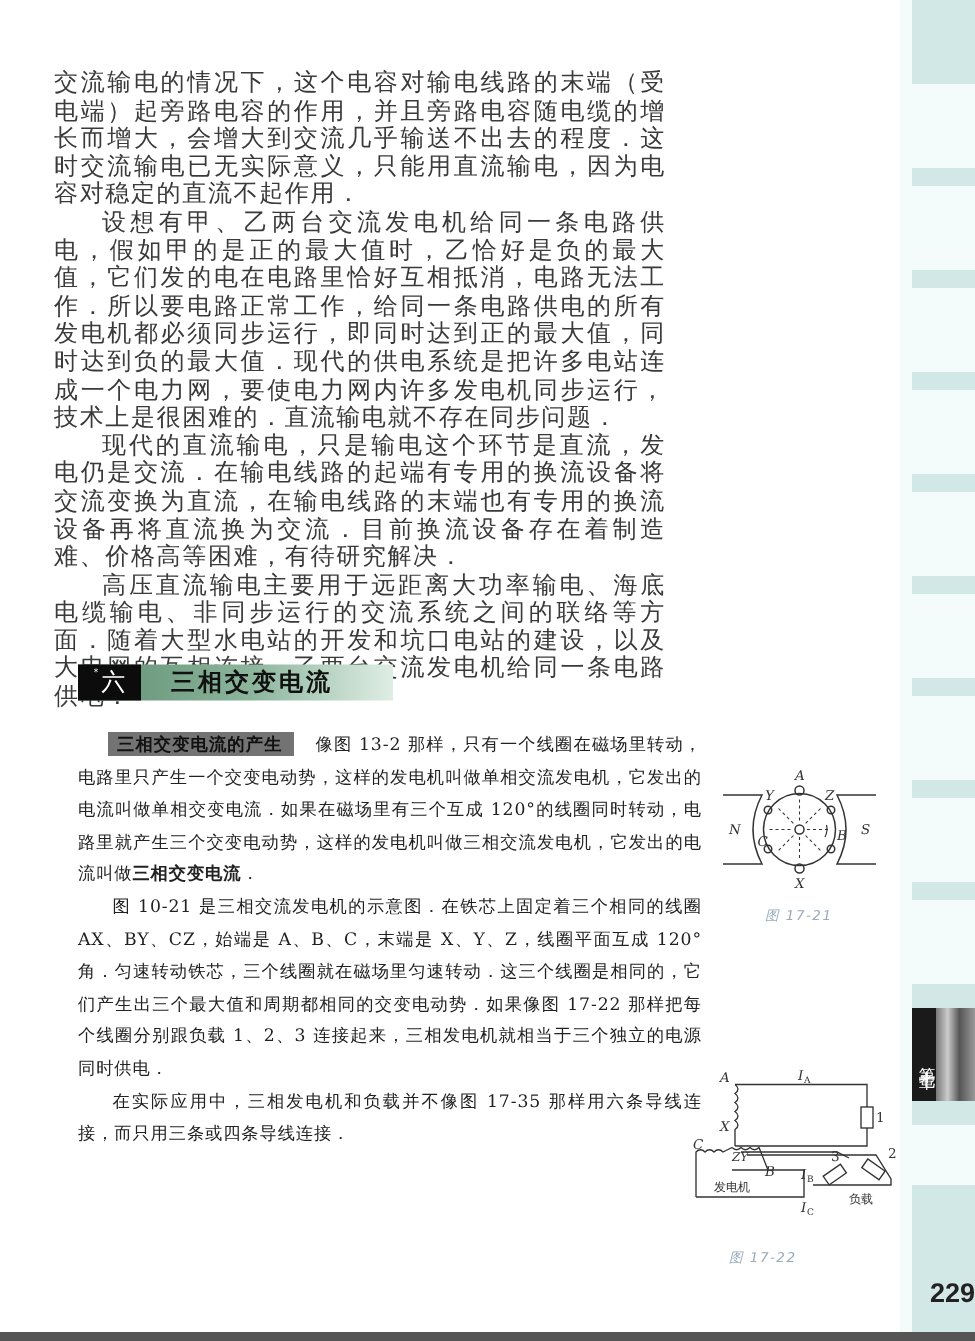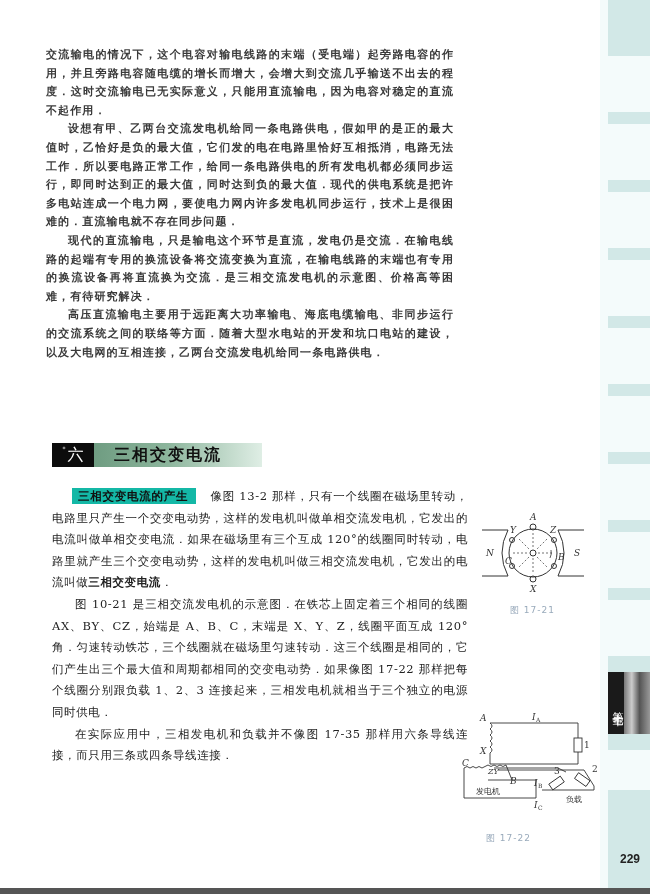--- a/index.html
+++ b/index.html
@@ -23,25 +23,25 @@
   .chapter-tab .vtext {
     width: 16px; color: #fff; font-family: "DejaVu Sans", sans-serif;
     font-size: 11px; line-height: 13px; text-align: center; padding-top: 4px;
     writing-mode: vertical-rl; letter-spacing: 1px;
   }
   .chapter-tab .photo {
     flex: 1; background: linear-gradient(90deg, #777 0%, #ccc 30%, #555 60%, #999 100%);
   }
   .page-number {
     position: absolute; left: 620px; top: 852px; font-family: "Liberation Sans", sans-serif;
-    font-size: 12px; font-weight: bold; color: #222;
+    font-size: 18px; font-weight: bold; color: #222;
   }
   .bottom-line { position:absolute; left:0; top:888px; width:650px; height:6px; background:#555; }
 
-  .text-block { position: absolute; left: 46px; width: 408px; font-size: 11px; line-height: 18.6px; color: #3a3a3a; letter-spacing: 1.1px; text-align: justify; font-weight: bold; }
+  .text-block { position: absolute; left: 36px; width: 408px; font-size: 16px; line-height: 18.6px; color: #3a3a3a; letter-spacing: 1.1px; text-align: justify; }
   .text-block p { margin: 0; }
   .indent { text-indent: 2em; }
 
   .section-header {
     position: absolute; left: 52px; top: 443px; width: 210px; height: 24px;
     background: linear-gradient(90deg, #5e8e72 0%, #8cb59c 55%, #dfeee5 100%);
   }
   .section-num {
     position: absolute; left: 0; top: 0; width: 42px; height: 24px; background: #0c0c0c;
     color: #fff; font-family: "DejaVu Sans", sans-serif; font-size: 16px; line-height: 24px;
@@ -49,28 +49,28 @@
   }
   .section-num .star { font-size: 6px; vertical-align: top; line-height: 12px; margin-right: 2px; }
   .section-title {
     position: absolute; left: 62px; top: 0; line-height: 24px; font-family: "DejaVu Sans", sans-serif;
     font-size: 16px; font-weight: bold; color: #111; letter-spacing: 2px;
   }
 
   .body2 { position: absolute; left: 52px; width: 416px; font-size: 11.5px; line-height: 21.6px; color: #222; letter-spacing: 0.6px; text-align: justify; }
   .body2 p { margin: 0; }
   .subhead {
-    background: #14b8a6; font-family: "DejaVu Sans", sans-serif; font-weight: bold;
+    background: #737373; font-family: "DejaVu Sans", sans-serif; font-weight: bold;
     padding: 1px 8px 1px 6px; margin-left: 20px; margin-right: 14px; color: #111;
   }
   .bold { font-family: "DejaVu Sans", sans-serif; font-weight: bold; }
   .ital { }
 
   .figure { position: absolute; }
-  .fig-caption { position: absolute; font-size: 9px; color: #9ab; font-family: "DejaVu Sans", sans-serif; letter-spacing: 1px; }
+  .fig-caption { position: absolute; font-size: 9px; color: #9ab; font-family: "DejaVu Sans", sans-serif; letter-spacing: 1px; font-style: italic; }
 </style>
 </head>
 <body>
 
 <div class="margin-strip"></div>
 <div class="margin-tab" style="top:0;height:56px"></div>
 <div class="margin-tab" style="top:112px;height:12px"></div>
 <div class="margin-tab" style="top:180px;height:12px"></div>
 <div class="margin-tab" style="top:248px;height:12px"></div>
 <div class="margin-tab" style="top:316px;height:12px"></div>
@@ -85,21 +85,21 @@
   <div class="vtext">第十七章</div>
   <div class="photo"></div>
 </div>
 
 <div class="page-number">229</div>
 <div class="bottom-line"></div>
 
 <div class="text-block" style="top:46px">
   <p>交流输电的情况下，这个电容对输电线路的末端（受电端）起旁路电容的作用，并且旁路电容随电缆的增长而增大，会增大到交流几乎输送不出去的程度．这时交流输电已无实际意义，只能用直流输电，因为电容对稳定的直流不起作用．</p>
   <p class="indent">设想有甲、乙两台交流发电机给同一条电路供电，假如甲的是正的最大值时，乙恰好是负的最大值，它们发的电在电路里恰好互相抵消，电路无法工作．所以要电路正常工作，给同一条电路供电的所有发电机都必须同步运行，即同时达到正的最大值，同时达到负的最大值．现代的供电系统是把许多电站连成一个电力网，要使电力网内许多发电机同步运行，技术上是很困难的．直流输电就不存在同步问题．</p>
-  <p class="indent">现代的直流输电，只是输电这个环节是直流，发电仍是交流．在输电线路的起端有专用的换流设备将交流变换为直流，在输电线路的末端也有专用的换流设备再将直流换为交流．是三相交流发电机的示意图、价格高等困难，有待研究解决．</p>
+  <p class="indent">现代的直流输电，只是输电这个环节是直流，发电仍是交流．在输电线路的起端有专用的换流设备将交流变换为直流，在输电线路的末端也有专用的换流设备再将直流换为交流．目前换流设备存在着制造难、价格高等困难，有待研究解决．</p>
   <p class="indent">高压直流输电主要用于远距离大功率输电、海底电缆输电、非同步运行的交流系统之间的联络等方面．随着大型水电站的开发和坑口电站的建设，以及大电网的互相连接，乙两台交流发电机给同一条电路供电．</p>
 </div>
 
 <div class="section-header">
   <div class="section-num">
     <span class="star">*</span><span>六</span>
   </div>
   <div class="section-title">三相交变电流</div>
 </div>
 

